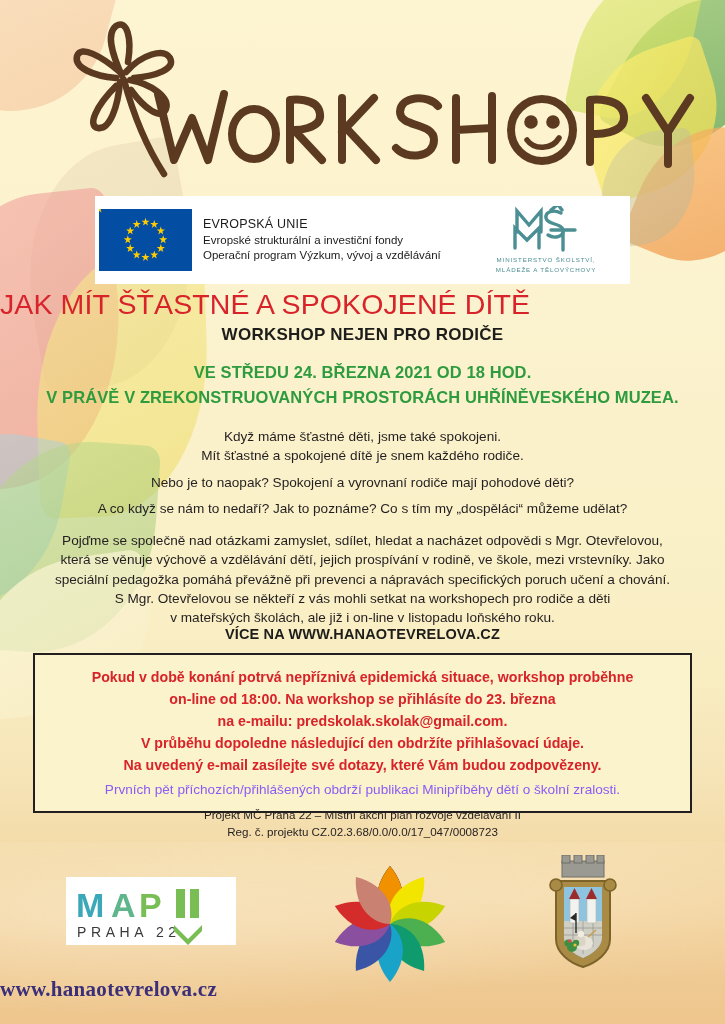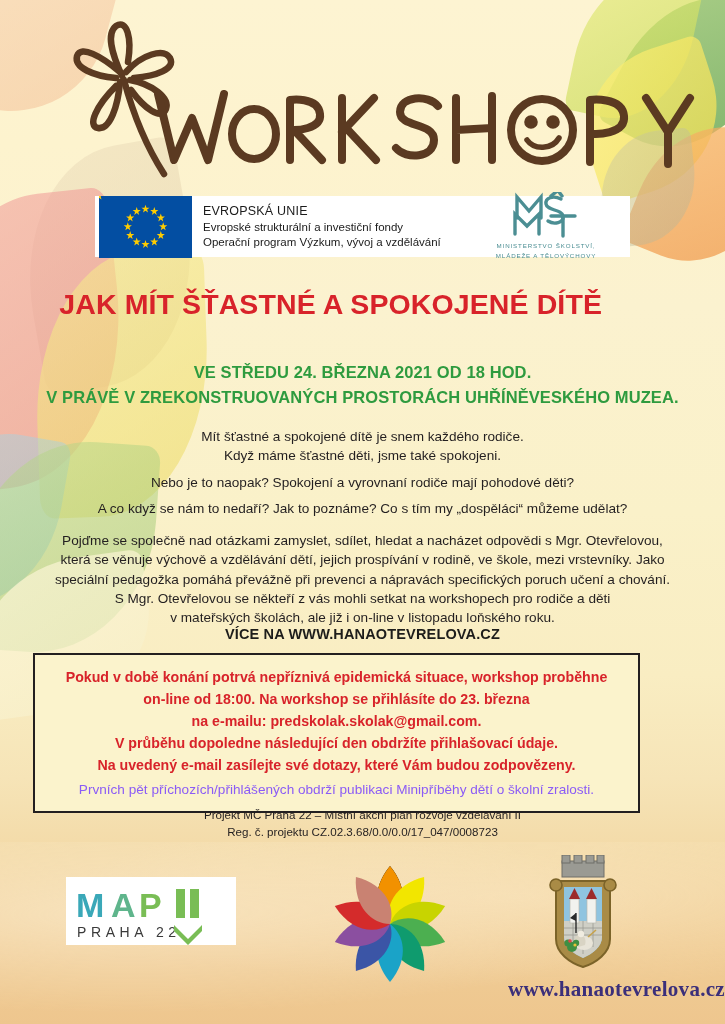--- a/index.html
+++ b/index.html
@@ -34,21 +34,21 @@
   
   #titleArt{position:absolute;left:0;top:0;width:725px;height:186px;}
   #flower{position:absolute;left:60px;top:14px;width:130px;height:165px;}
   #wordmark{
     position:absolute;left:150px;top:78px;width:560px;height:95px;
   }
   #wordmark svg{width:100%;height:100%;}
 
   
   #euStrip{
-    position:absolute;left:95px;top:196px;width:535px;height:61px;
+    position:absolute;left:95px;top:196px;width:535px;height:88px;
     background:#ffffff;display:flex;align-items:center;
   }
   #euFlag{
     width:93px;height:62px;background:#034ea2;margin-left:4px;flex:none;
     position:relative;
   }
   #euText{
     margin-left:11px;color:#1b1b1b;line-height:1.33;
   }
   #euText .l1{font-size:12.5px;letter-spacing:.2px;}
@@ -58,22 +58,22 @@
     width:140px;
   }
   #msmt svg{display:block;margin:0 auto;}
   #msmtCap{
     font-size:6.2px;color:#4b8e93;letter-spacing:.85px;
     line-height:1.55;margin-top:3px;white-space:nowrap;
   }
 
   
   #h1{
-    position:absolute;left:0;top:288px;width:602px;text-align:right;
-    color:#d8232a;font-weight:bold;font-size:28.5px;letter-spacing:.1px;
+    position:absolute;left:0;top:288px;width:602px;text-align:left;
+    color:#d8232a;font-weight:normal;font-size:28.5px;letter-spacing:.1px;
   }
   #h2{
     position:absolute;left:0;top:325px;width:725px;text-align:center;
     color:#1d1d1b;font-weight:bold;font-size:17px;letter-spacing:.25px;
   }
   #whenWhere{
     position:absolute;left:0;top:360px;width:725px;text-align:center;
     color:#2e9b3f;font-weight:bold;font-size:16.5px;line-height:1.5;
     letter-spacing:.1px;
   }
@@ -87,21 +87,21 @@
     position:absolute;left:0;top:531px;width:725px;text-align:center;
     color:#231f20;font-size:13.6px;line-height:1.42;
   }
   #moreAt{
     position:absolute;left:0;top:626px;width:725px;text-align:center;
     color:#1d1d1b;font-weight:bold;font-size:14.5px;letter-spacing:.15px;
   }
 
   
   #noticeBox{
-    position:absolute;left:33px;top:653px;width:607px;
+    position:absolute;left:33px;top:653px;width:659px;
     border:2px solid #231f20;background:#fbf3cc;
     padding:11px 10px 11px;text-align:center;box-sizing:border-box;
   }
   #noticeBox .red{
     color:#d8232a;font-weight:bold;font-size:14.2px;line-height:1.55;
   }
   #noticeBox .blk{
     color:#8b5cf6;font-size:13.6px;line-height:1.5;margin-top:4px;
   }
 
@@ -113,21 +113,21 @@
 
   
   #mapLogo{
     position:absolute;left:66px;top:877px;width:170px;height:68px;
     background:#ffffff;
   }
   #mapLogo svg{display:block;}
   #rosette{position:absolute;left:310px;top:862px;width:160px;height:128px;}
   #crest{position:absolute;left:540px;top:855px;width:86px;height:118px;}
   #siteUrl{
-    position:absolute;left:0;top:977px;width:725px;text-align:right;
+    position:absolute;left:0;top:977px;width:725px;text-align:left;
     font-family:"Liberation Serif", serif;font-weight:bold;
     font-size:21px;color:#3b2f7a;letter-spacing:.3px;
   }
 </style>
 </head>
 <body>
 
 <div id="poster">
 
   <div>
@@ -264,28 +264,29 @@
         </g>
       </svg>
       <div id="msmtCap">
         <div>MINISTERSTVO ŠKOLSTVÍ,</div>
         <div>MLÁDEŽE A TĚLOVÝCHOVY</div>
       </div>
     </div>
   </div>
 
   <div id="h1">JAK MÍT ŠŤASTNÉ A SPOKOJENÉ DÍTĚ</div>
+  <div id="h2">WORKSHOP NEJEN PRO RODIČE</div>
   <div id="whenWhere">
     <div>VE STŘEDU 24. BŘEZNA 2021 OD 18 HOD.</div>
     <div>V PRÁVĚ V ZREKONSTRUOVANÝCH PROSTORÁCH UHŘÍNĚVESKÉHO MUZEA.</div>
   </div>
 
   <div id="body1">
+    <div>Když máme šťastné děti, jsme také spokojeni.</div>
     <div>Mít šťastné a spokojené dítě je snem každého rodiče.</div>
-    <div>Když máme šťastné děti, jsme také spokojeni.</div>
     <div style="margin-top:7px;">Nebo je to naopak? Spokojení a vyrovnaní rodiče mají pohodové děti?</div>
     <div style="margin-top:7px;">A co když se nám to nedaří? Jak to poznáme? Co s tím my „dospěláci“ můžeme udělat?</div>
   </div>
 
   <div id="body2">
     <div>Pojďme se společně nad otázkami zamyslet, sdílet, hledat a nacházet odpovědi s Mgr. Otevřelovou,</div>
     <div>která se věnuje výchově a vzdělávání dětí, jejich prospívání v rodině, ve škole, mezi vrstevníky. Jako</div>
     <div>speciální pedagožka pomáhá převážně při prevenci a nápravách specifických poruch učení a chování.</div>
     <div>S Mgr. Otevřelovou se někteří z vás mohli setkat na workshopech pro rodiče a děti</div>
     <div>v mateřských školách, ale již i on-line v listopadu loňského roku.</div>

